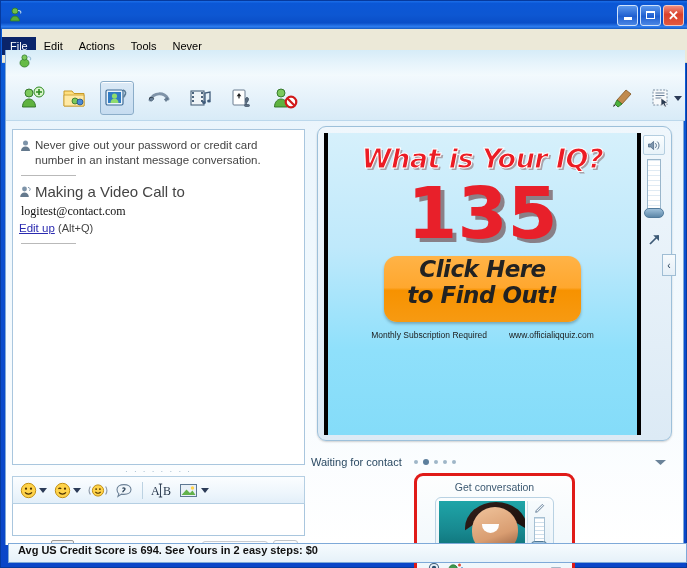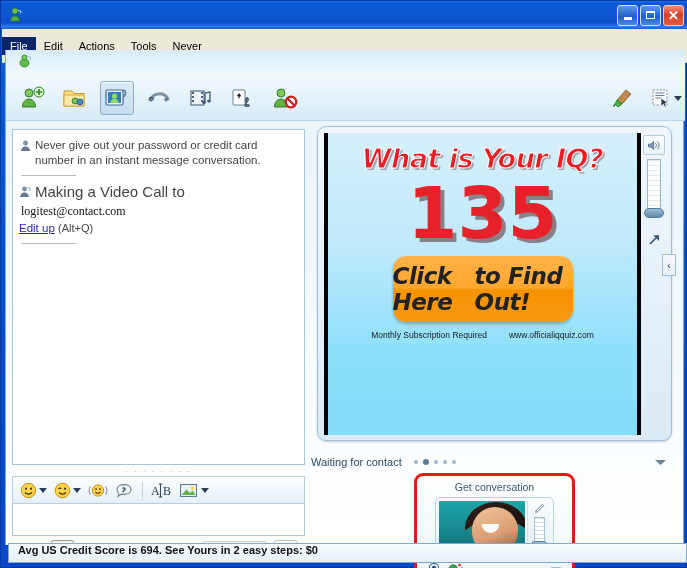--- a/index.html
+++ b/index.html
@@ -243,24 +243,24 @@
     white-space: nowrap;
   }
   #ad-score {
     margin-top: 2px;
     font-family: "DejaVu Sans", sans-serif;
     font-weight: bold; font-size: 72px; line-height: 74px;
     color: #e8202a;
     text-shadow: 4px 4px 0 rgba(90,40,40,.55);
   }
   #ad-cta {
-    margin-top: 6px; width: 180px; height: 66px;
+    margin-top: 6px; width: 197px; height: 66px;
     background: linear-gradient(180deg,#ffb347 0%,#ffa72e 48%,#f79200 52%,#f79a12 100%);
     border-radius: 13px;
-    display: flex; flex-direction: row;
+    display: flex; flex-direction: column;
     align-items: center; justify-content: flex-start;
     color: #222; cursor: pointer;
     box-shadow: 0 2px 3px rgba(0,0,0,.25);
   }
   #ad-cta .l1, #ad-cta .l2 {
     font-family: "DejaVu Sans", sans-serif;
     font-weight: bold; font-style: italic; font-size: 23px; line-height: 26px;
     letter-spacing: -0.5px;
   }
   #ad-foot {

